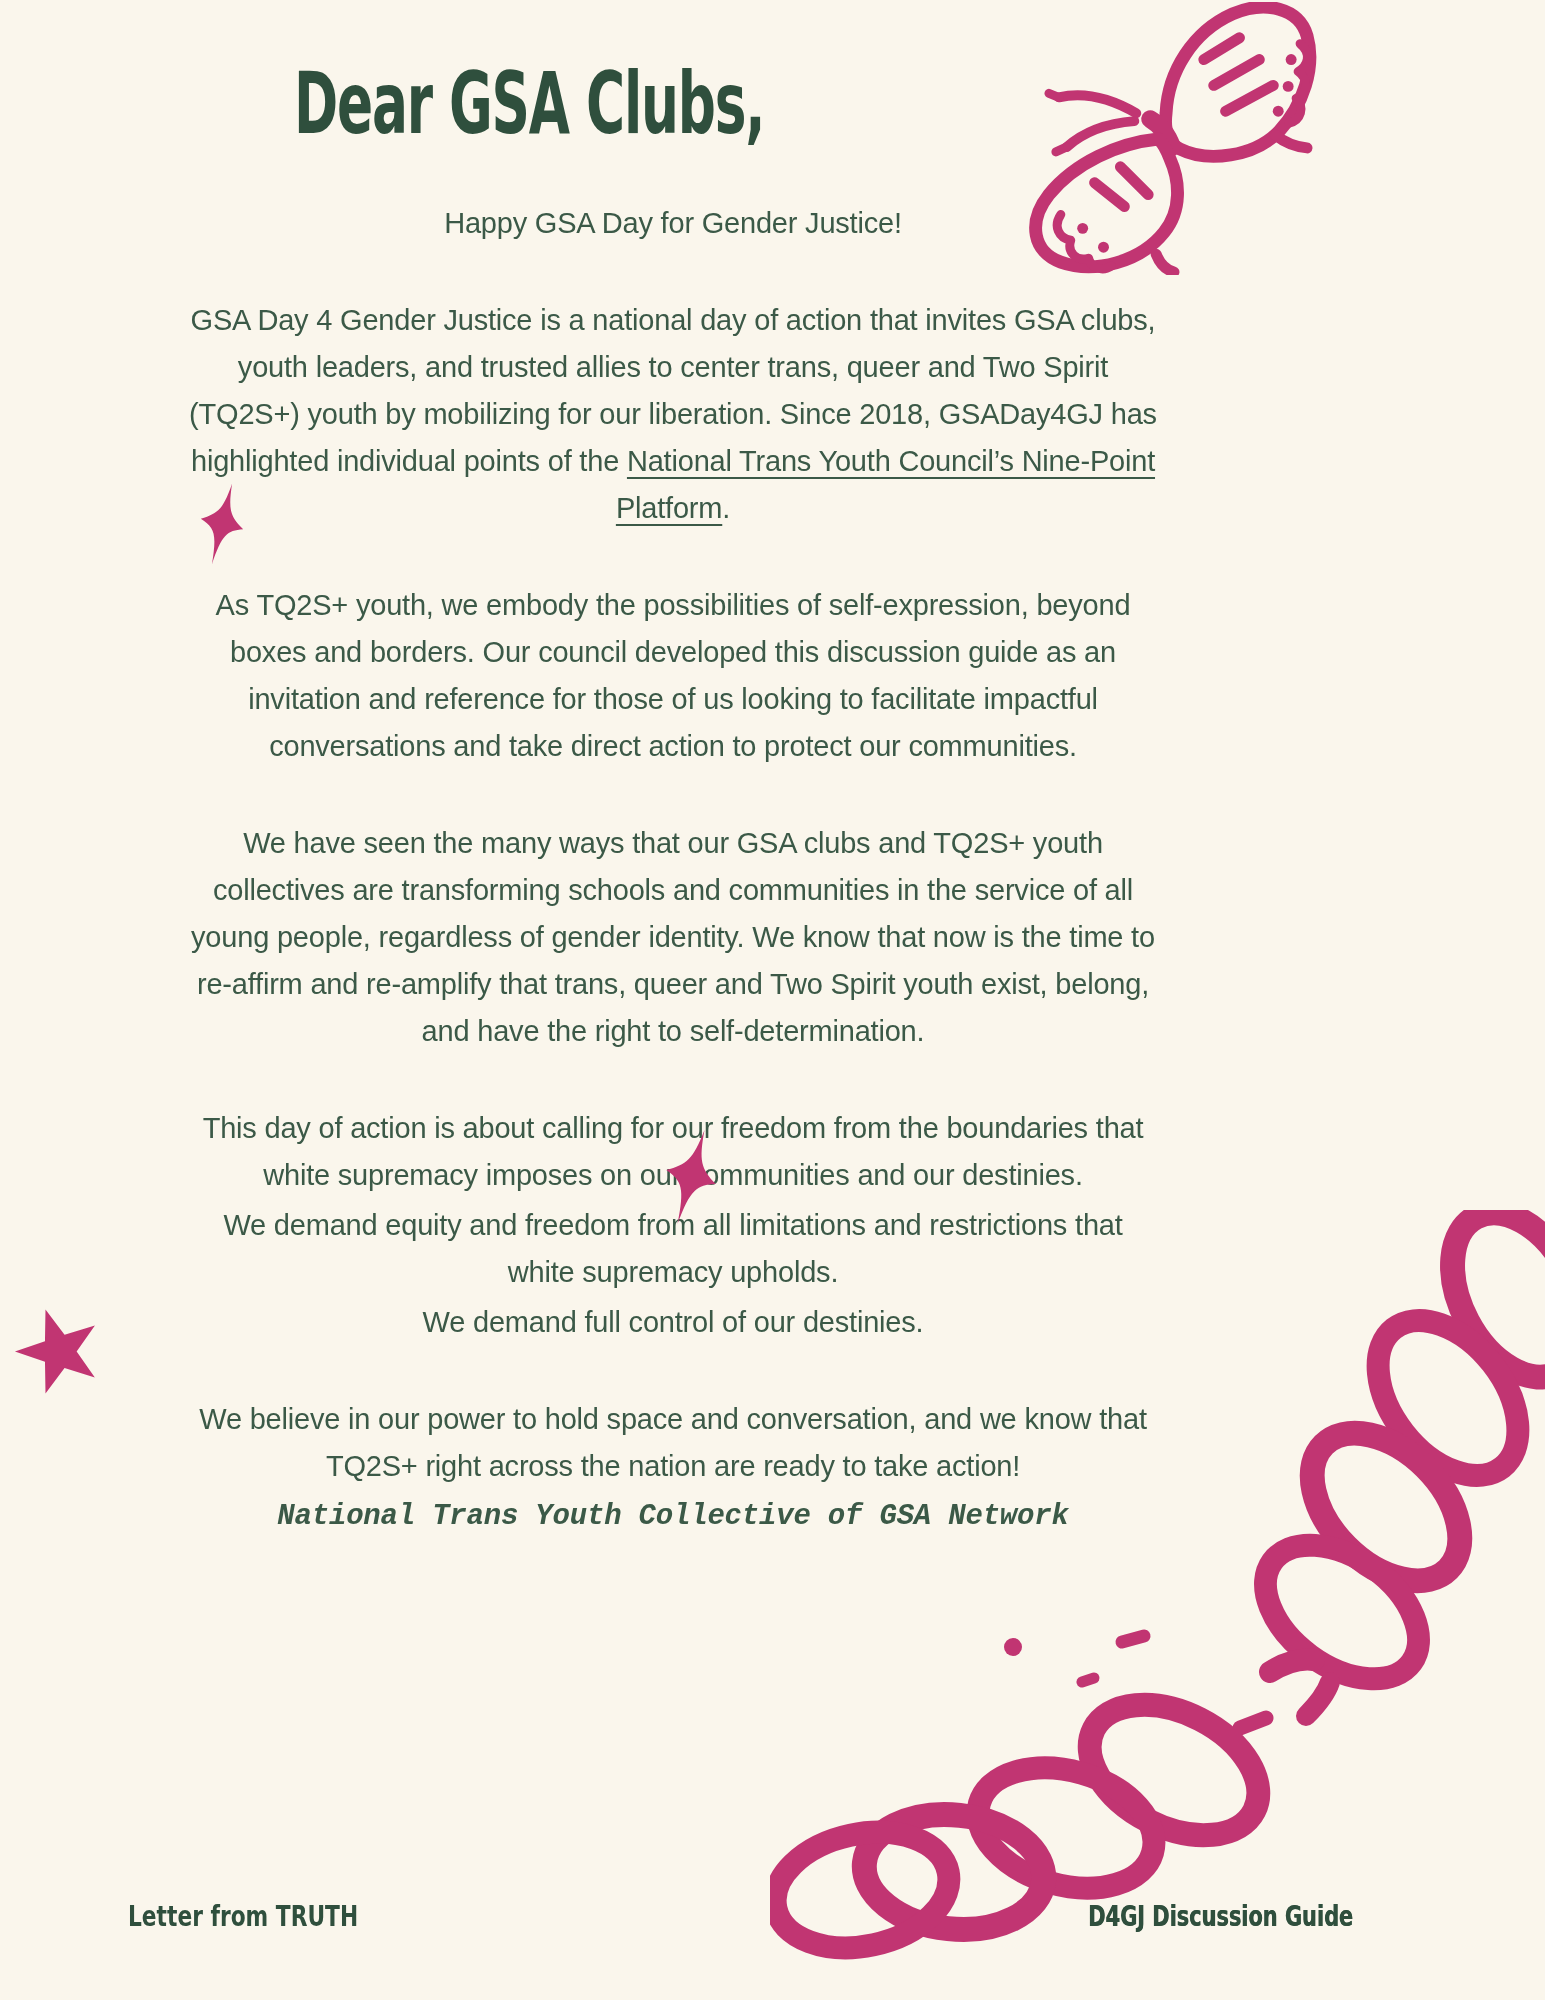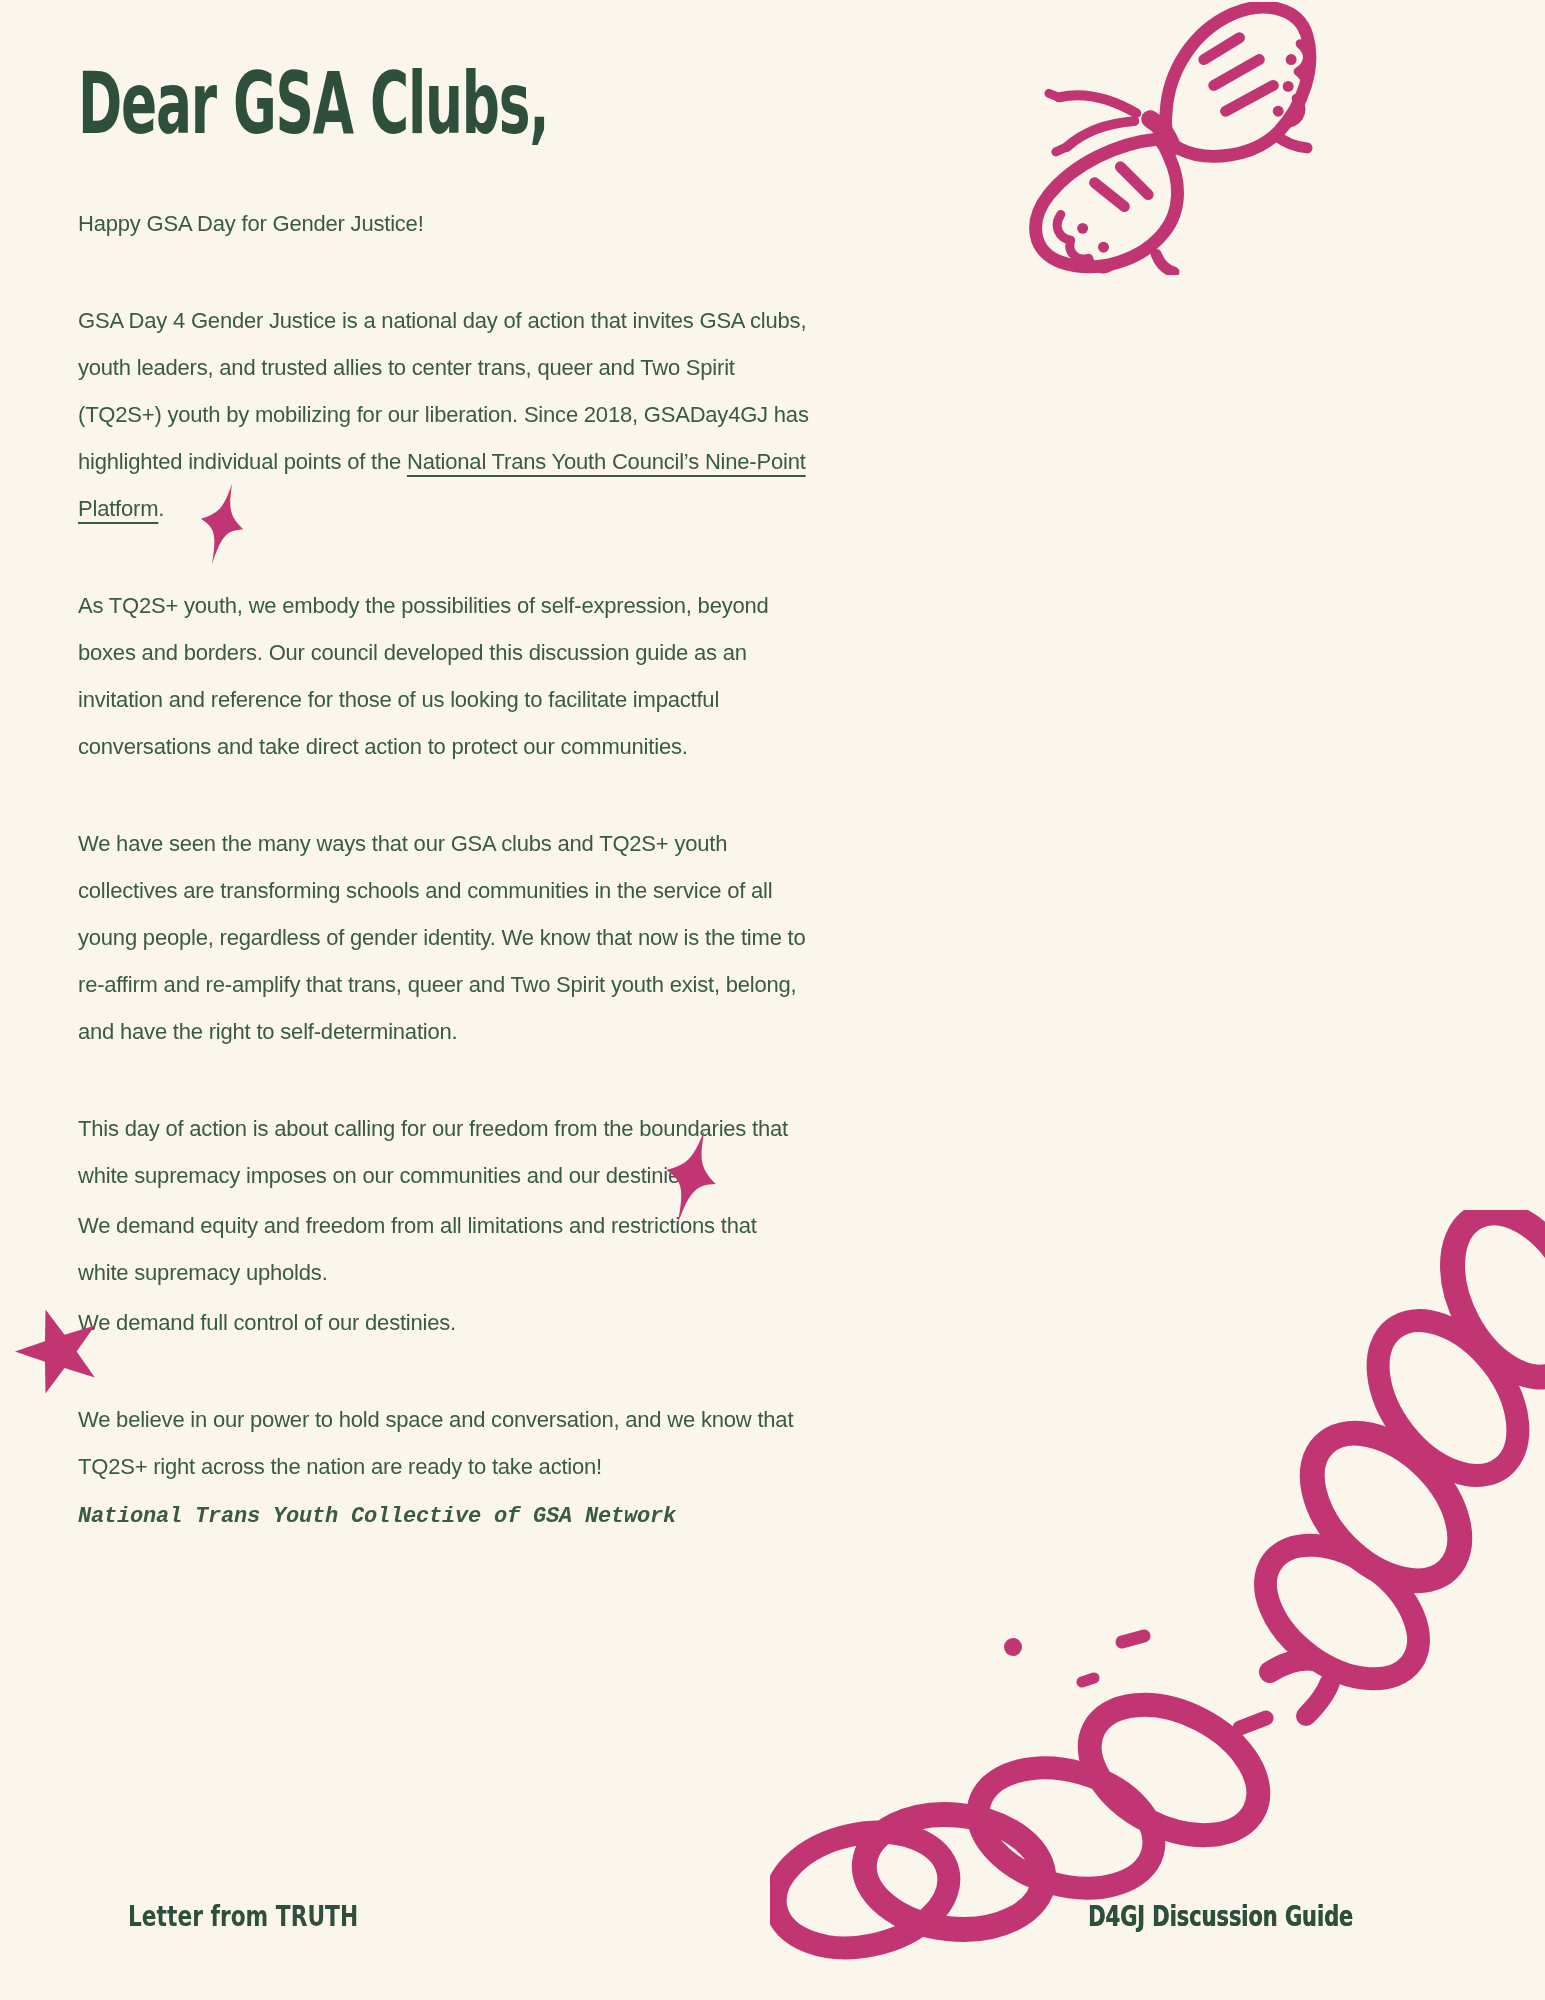--- a/index.html
+++ b/index.html
@@ -4,20 +4,21 @@
 <style>
   html,body { margin:0; padding:0; background:#e8e4d8; }
   .page {
     position:relative;
     width:1545px; height:2000px;
     margin:0 auto;
     background: var(--bg, #FAF6EC);
     overflow:hidden;
     font-family:"Liberation Sans", sans-serif;
     color: var(--ink, #3B5947);
+    text-align: center;
   }
   .content {
     position:absolute;
     left:78px; top:58px;
     width:1190px;
   }
   h1.title {
     margin:0 0 52px 0;
     height:90px;
     color: var(--ink-dark, #2F4F3D);
@@ -28,21 +29,21 @@
     display:inline-block;
     font-size:86px;
     line-height:90px;
     letter-spacing:-2px;
     transform:scaleX(0.62);
     transform-origin:left top;
     white-space:nowrap;
   }
   p.body {
     margin:50px 0 0 0;
-    font-size:22px;
+    font-size:29px;
     line-height:47px;
     letter-spacing:-0.2px;
     white-space:pre-line;
     color: var(--ink, #3B5947);
   }
   p.body.first { margin-top:0; }
   p.body.no-gap { margin-top:3px; }
   .link {
     text-decoration:underline;
     text-decoration-thickness:2px;

